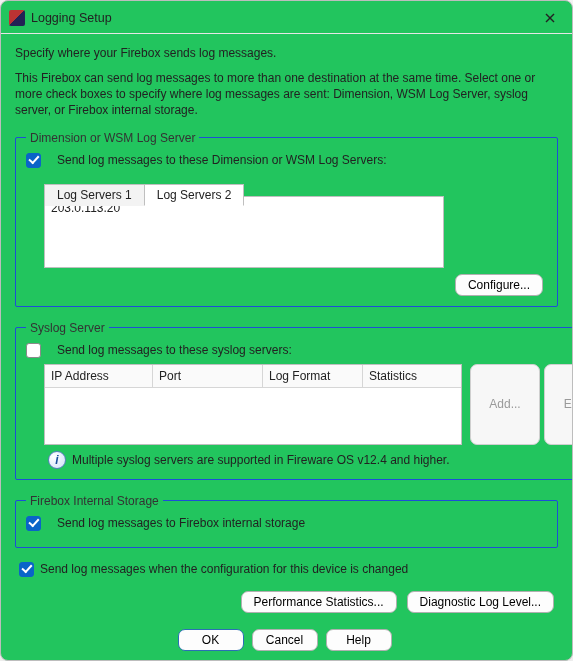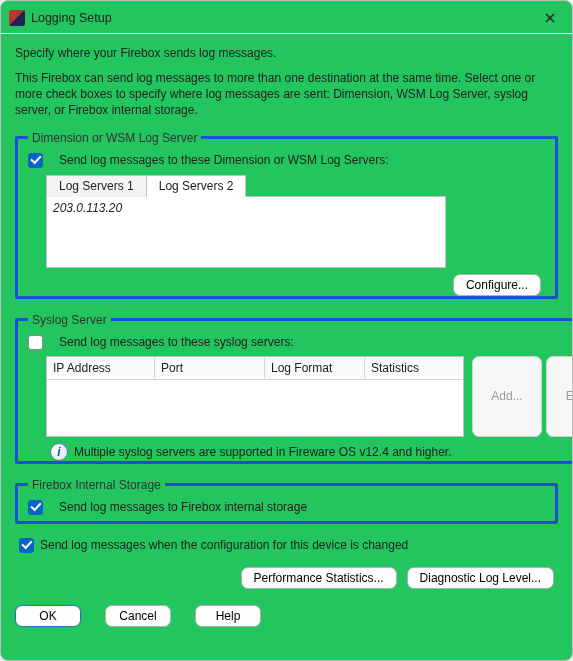--- a/index.html
+++ b/index.html
@@ -46,24 +46,24 @@
   .titlebar .close svg { width: 10px; height: 10px; }
   .content {
     padding: 10px 14px 10px 14px;
     flex: 1;
     overflow: hidden;
   }
   .intro1 { margin: 2px 0 10px 0; }
   .intro2 { margin: 0 0 12px 0; line-height: 1.35; }
 
   fieldset {
-    border: 3px solid #1d4ed8;
+    border: 1px solid #1d4ed8;
     border-radius: 2px;
     margin: 0 0 14px 0;
-    padding: 6px 10px 0 10px;
+    padding: 6px 10px 10px 10px;
     position: relative;
   }
   legend {
     font-size: 12px;
     padding: 0 4px;
     color: #333;
   }
 
   .chk-row {
     display: flex;
@@ -97,39 +97,38 @@
     display: flex;
     margin: 6px 0 0 18px;
   }
   .tab {
     padding: 3px 12px;
     font-size: 12px;
     border: 1px solid #bfbfbf;
     border-bottom: none;
     background: #f3f3f3;
     position: relative;
-    top: 1px;
+    top: 10px;
     cursor: pointer;
     text-align: center;
   }
   .tab + .tab { margin-left: -1px; }
   .tab.active {
     background: #fff;
     border-bottom: 1px solid #fff;
     z-index: 2;
   }
   .tabpanel {
     margin: 0 0 0 18px;
     width: 400px;
     height: 72px;
     border: 1px solid #bfbfbf;
     background: #fff;
     padding: 4px 6px;
     font-size: 12px;
-    font-style: italic;
   }
 
   .btn {
     font: inherit;
     background: #fdfdfd;
     border: 1px solid #b0b0b0;
     border-radius: 7px;
     padding: 3px 12px;
     cursor: pointer;
     min-width: 72px;
@@ -205,22 +204,22 @@
   .bottom-btn-row {
     display: flex;
     justify-content: flex-end;
     gap: 10px;
     margin: 0 4px 16px 0;
   }
   .bottom-btn-row .btn { min-width: 130px; }
 
   .dialog-btn-row {
     display: flex;
-    justify-content: flex-start;
-    gap: 24px;
+    justify-content: center;
+    gap: 8px;
     margin: 0 4px 0 0;
   }
   .dialog-btn-row .btn { min-width: 66px; }
 </style>
 </head>
 <body>
 
 <div class="window">
 
   <div class="titlebar">

